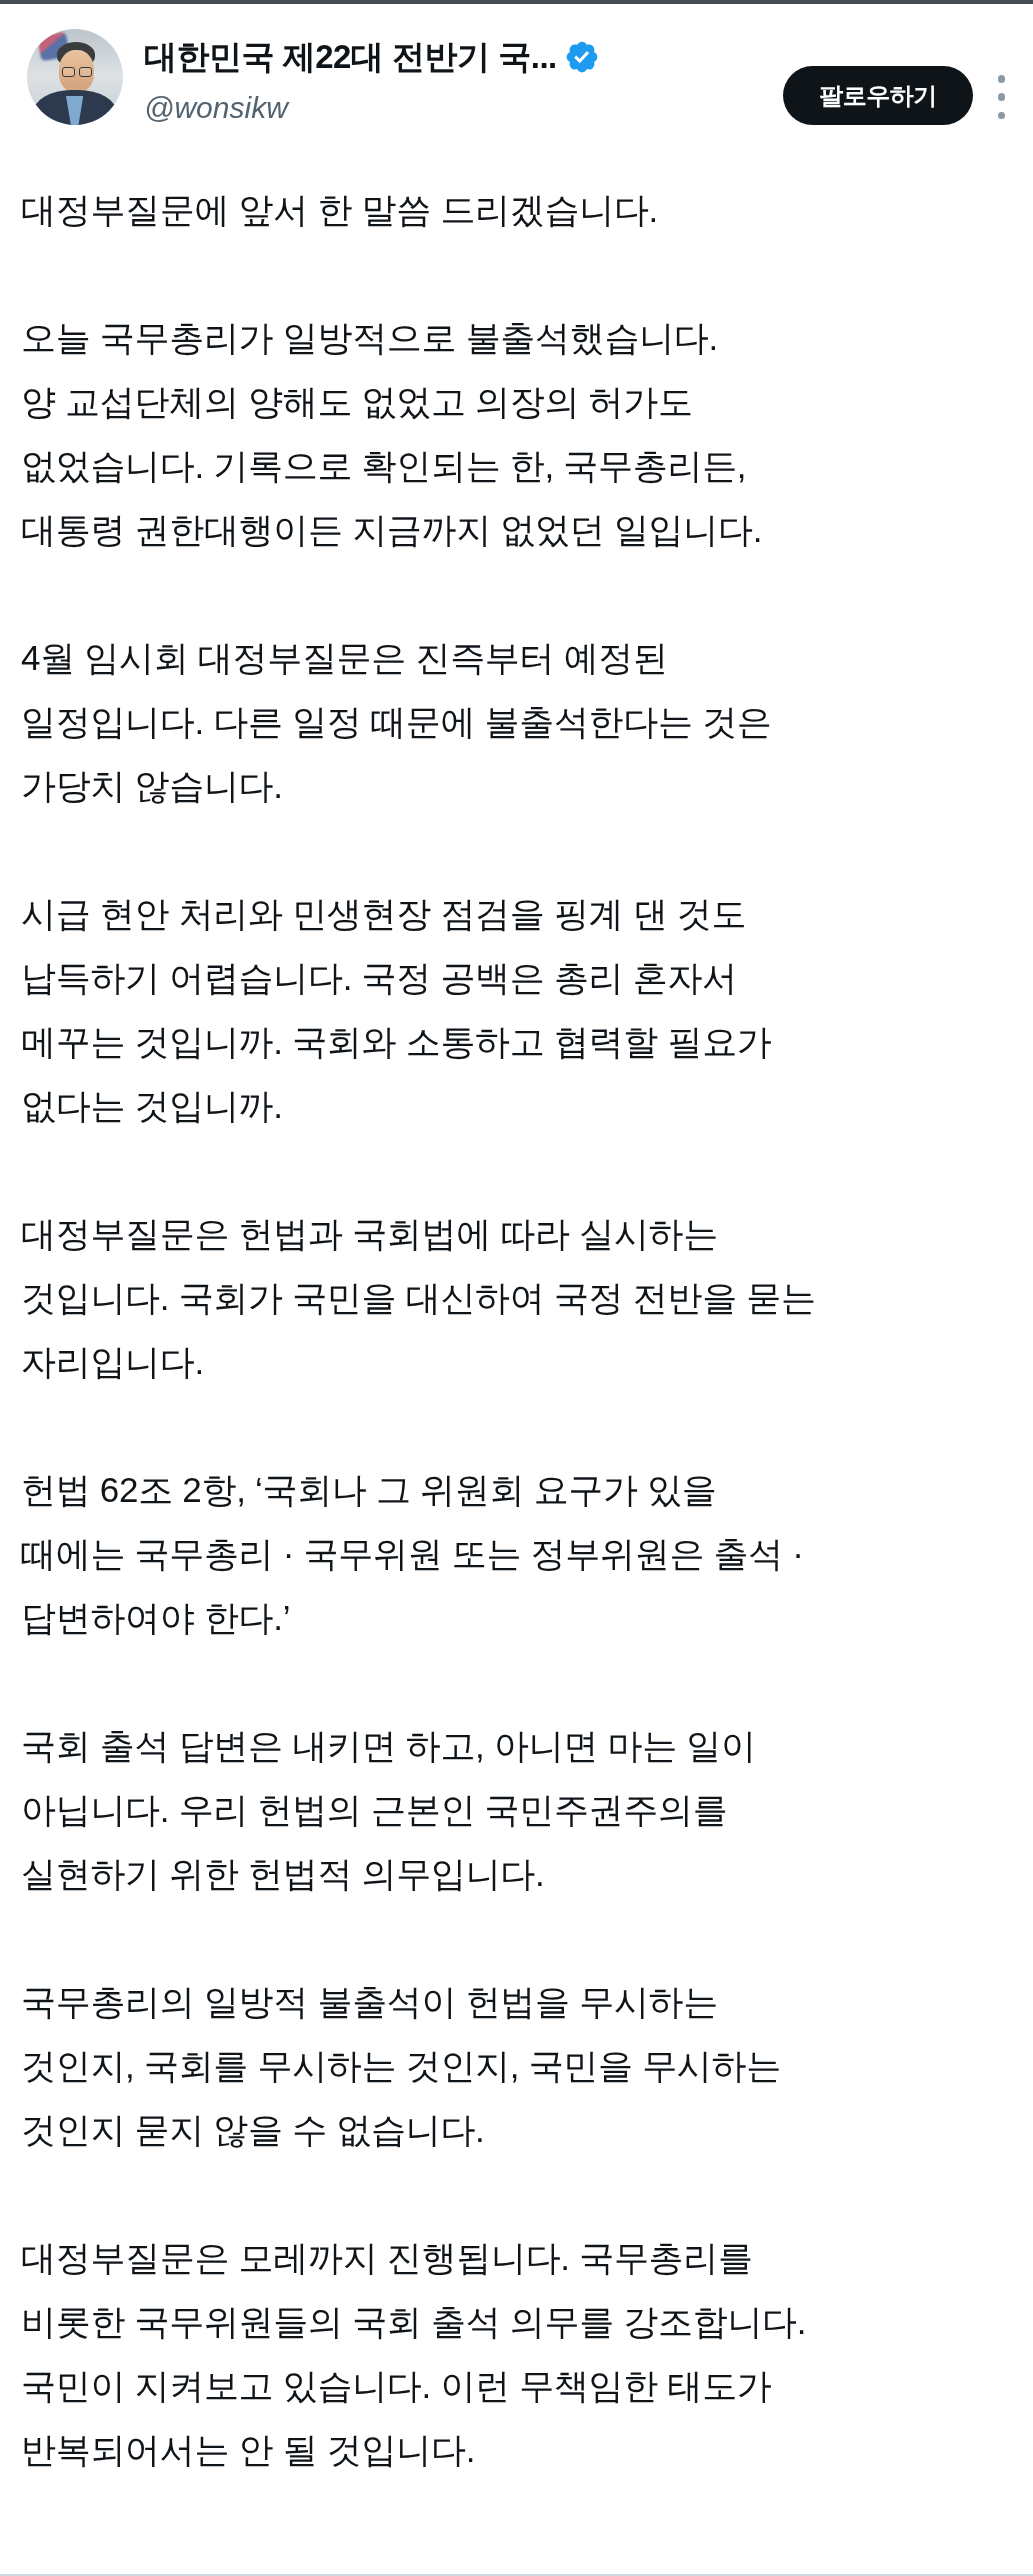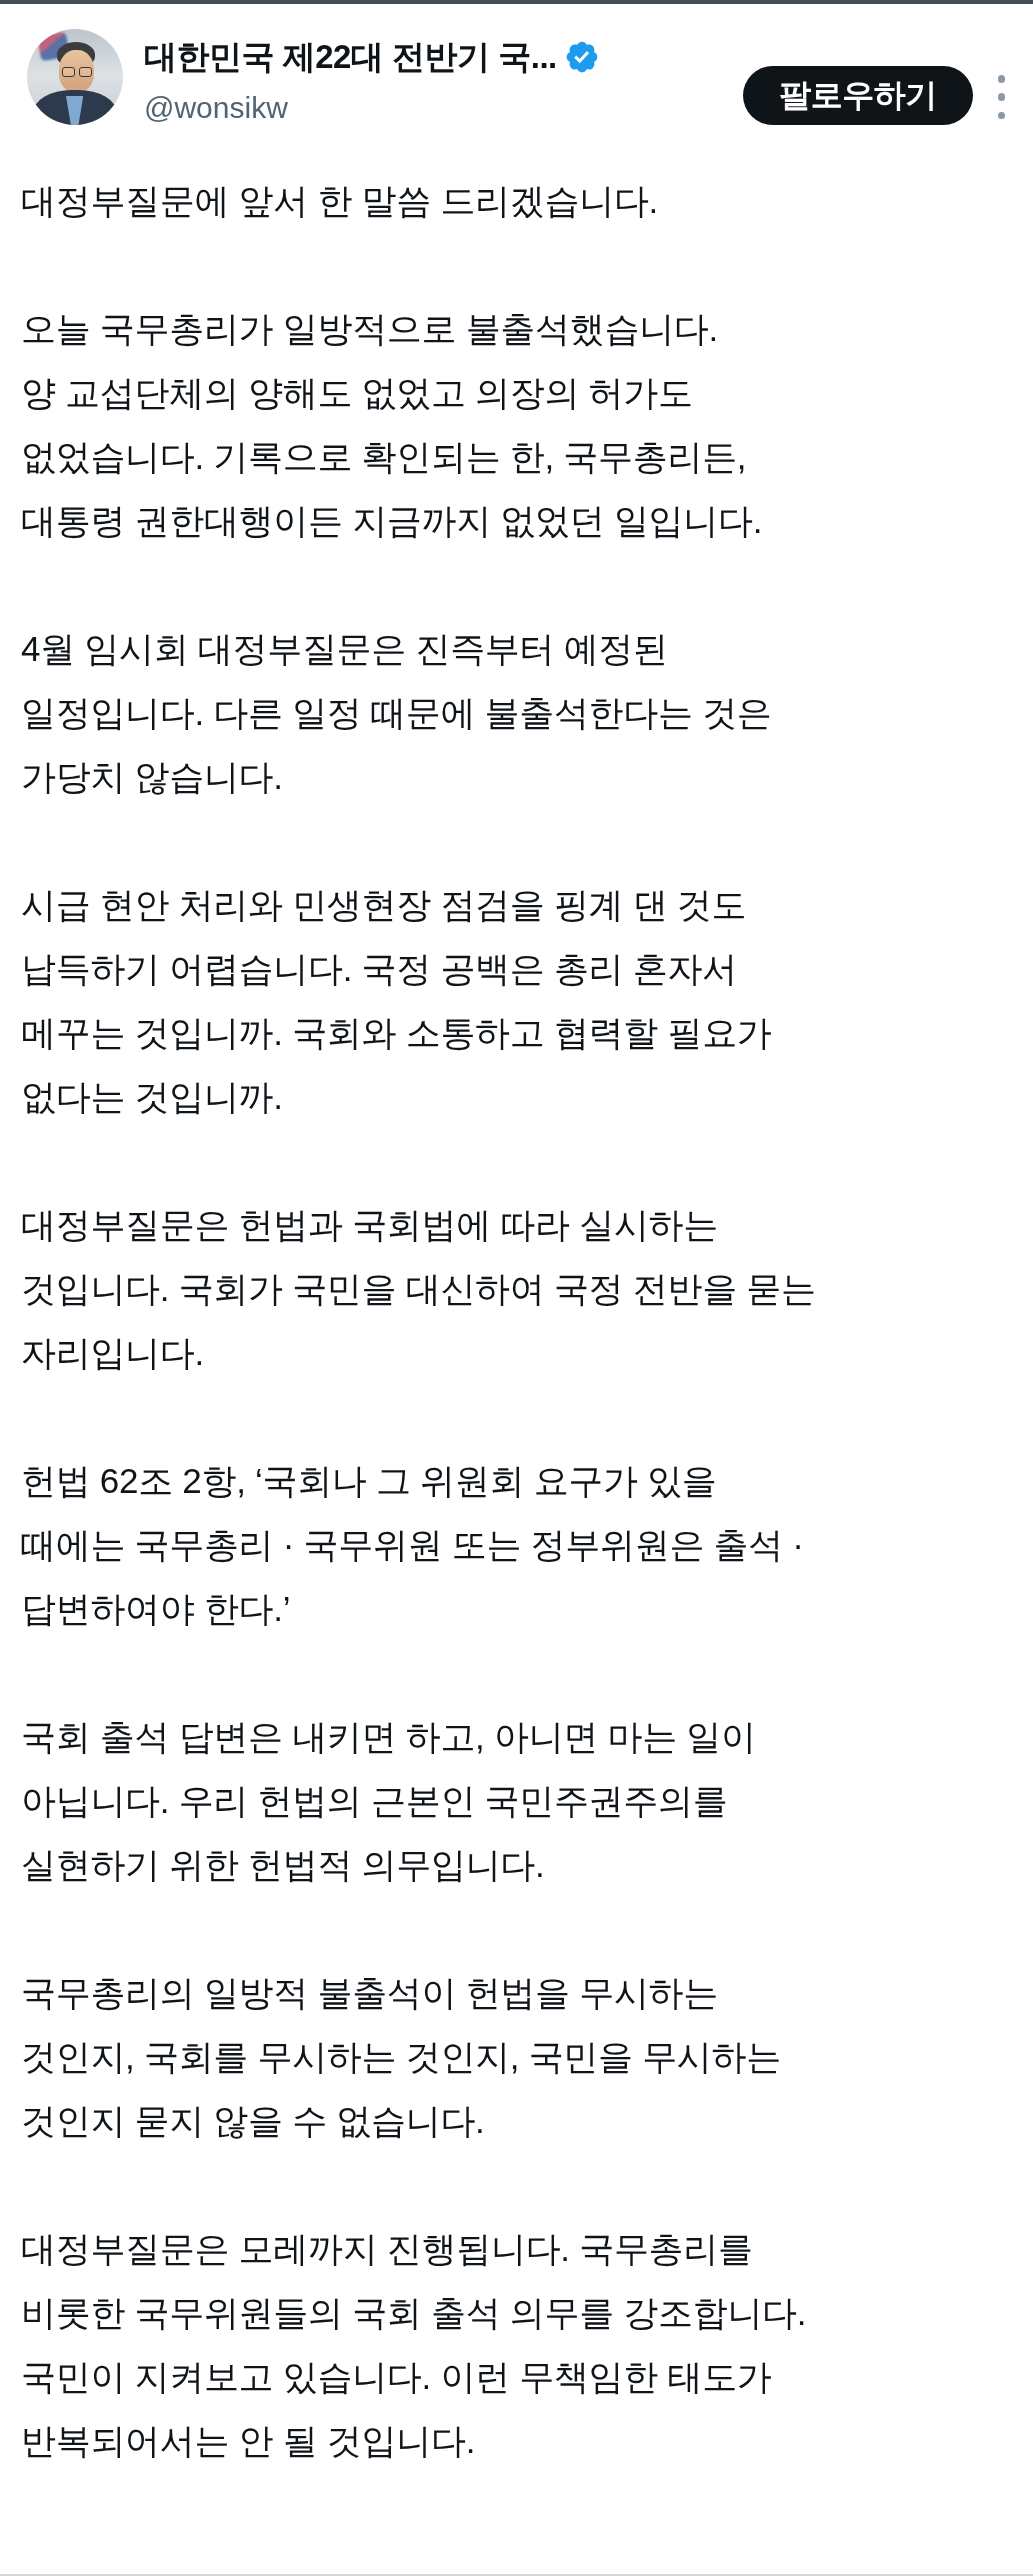--- a/index.html
+++ b/index.html
@@ -97,33 +97,34 @@
   .verified {
     width: 36px; height: 36px;
     margin-left: 7.7px;
     flex: 0 0 auto;
   }
   .username {
     margin-top: 11.5px;
     font-size: 30px;
     color: #536471;
     cursor: pointer;
+    font-style: italic;
   }
   .follow-btn {
     flex: 0 0 auto;
     margin-top: 13.4px;
     margin-left: 11.5px;
     height: 59px;
     padding: 0 36px;
     border: none;
     border-radius: 30px;
     background: #0f1419;
     color: #ffffff;
     font-family: inherit;
-    font-size: 32px;
+    font-size: 24px;
     font-weight: 700;
     letter-spacing: -0.5px;
     cursor: pointer;
   }
   .more-menu {
     flex: 0 0 auto;
     margin-left: 17.3px;
     margin-top: 21px;
     padding: 5.8px 7.7px;
     display: flex;
@@ -135,21 +136,21 @@
     border: none;
   }
   .more-menu .dot {
     width: 7.7px; height: 7.7px;
     border-radius: 50%;
     background: #8b98a5;
   }
   
   .tweet-body {
     position: absolute;
-    top: 169px;
+    top: 178px;
     left: 21px;
     right: 19px;
     font-size: 35px;
     line-height: 64px;
     letter-spacing: -0.3px;
     color: #0f1419;
     white-space: pre-line;
   }
   
   .footer {

